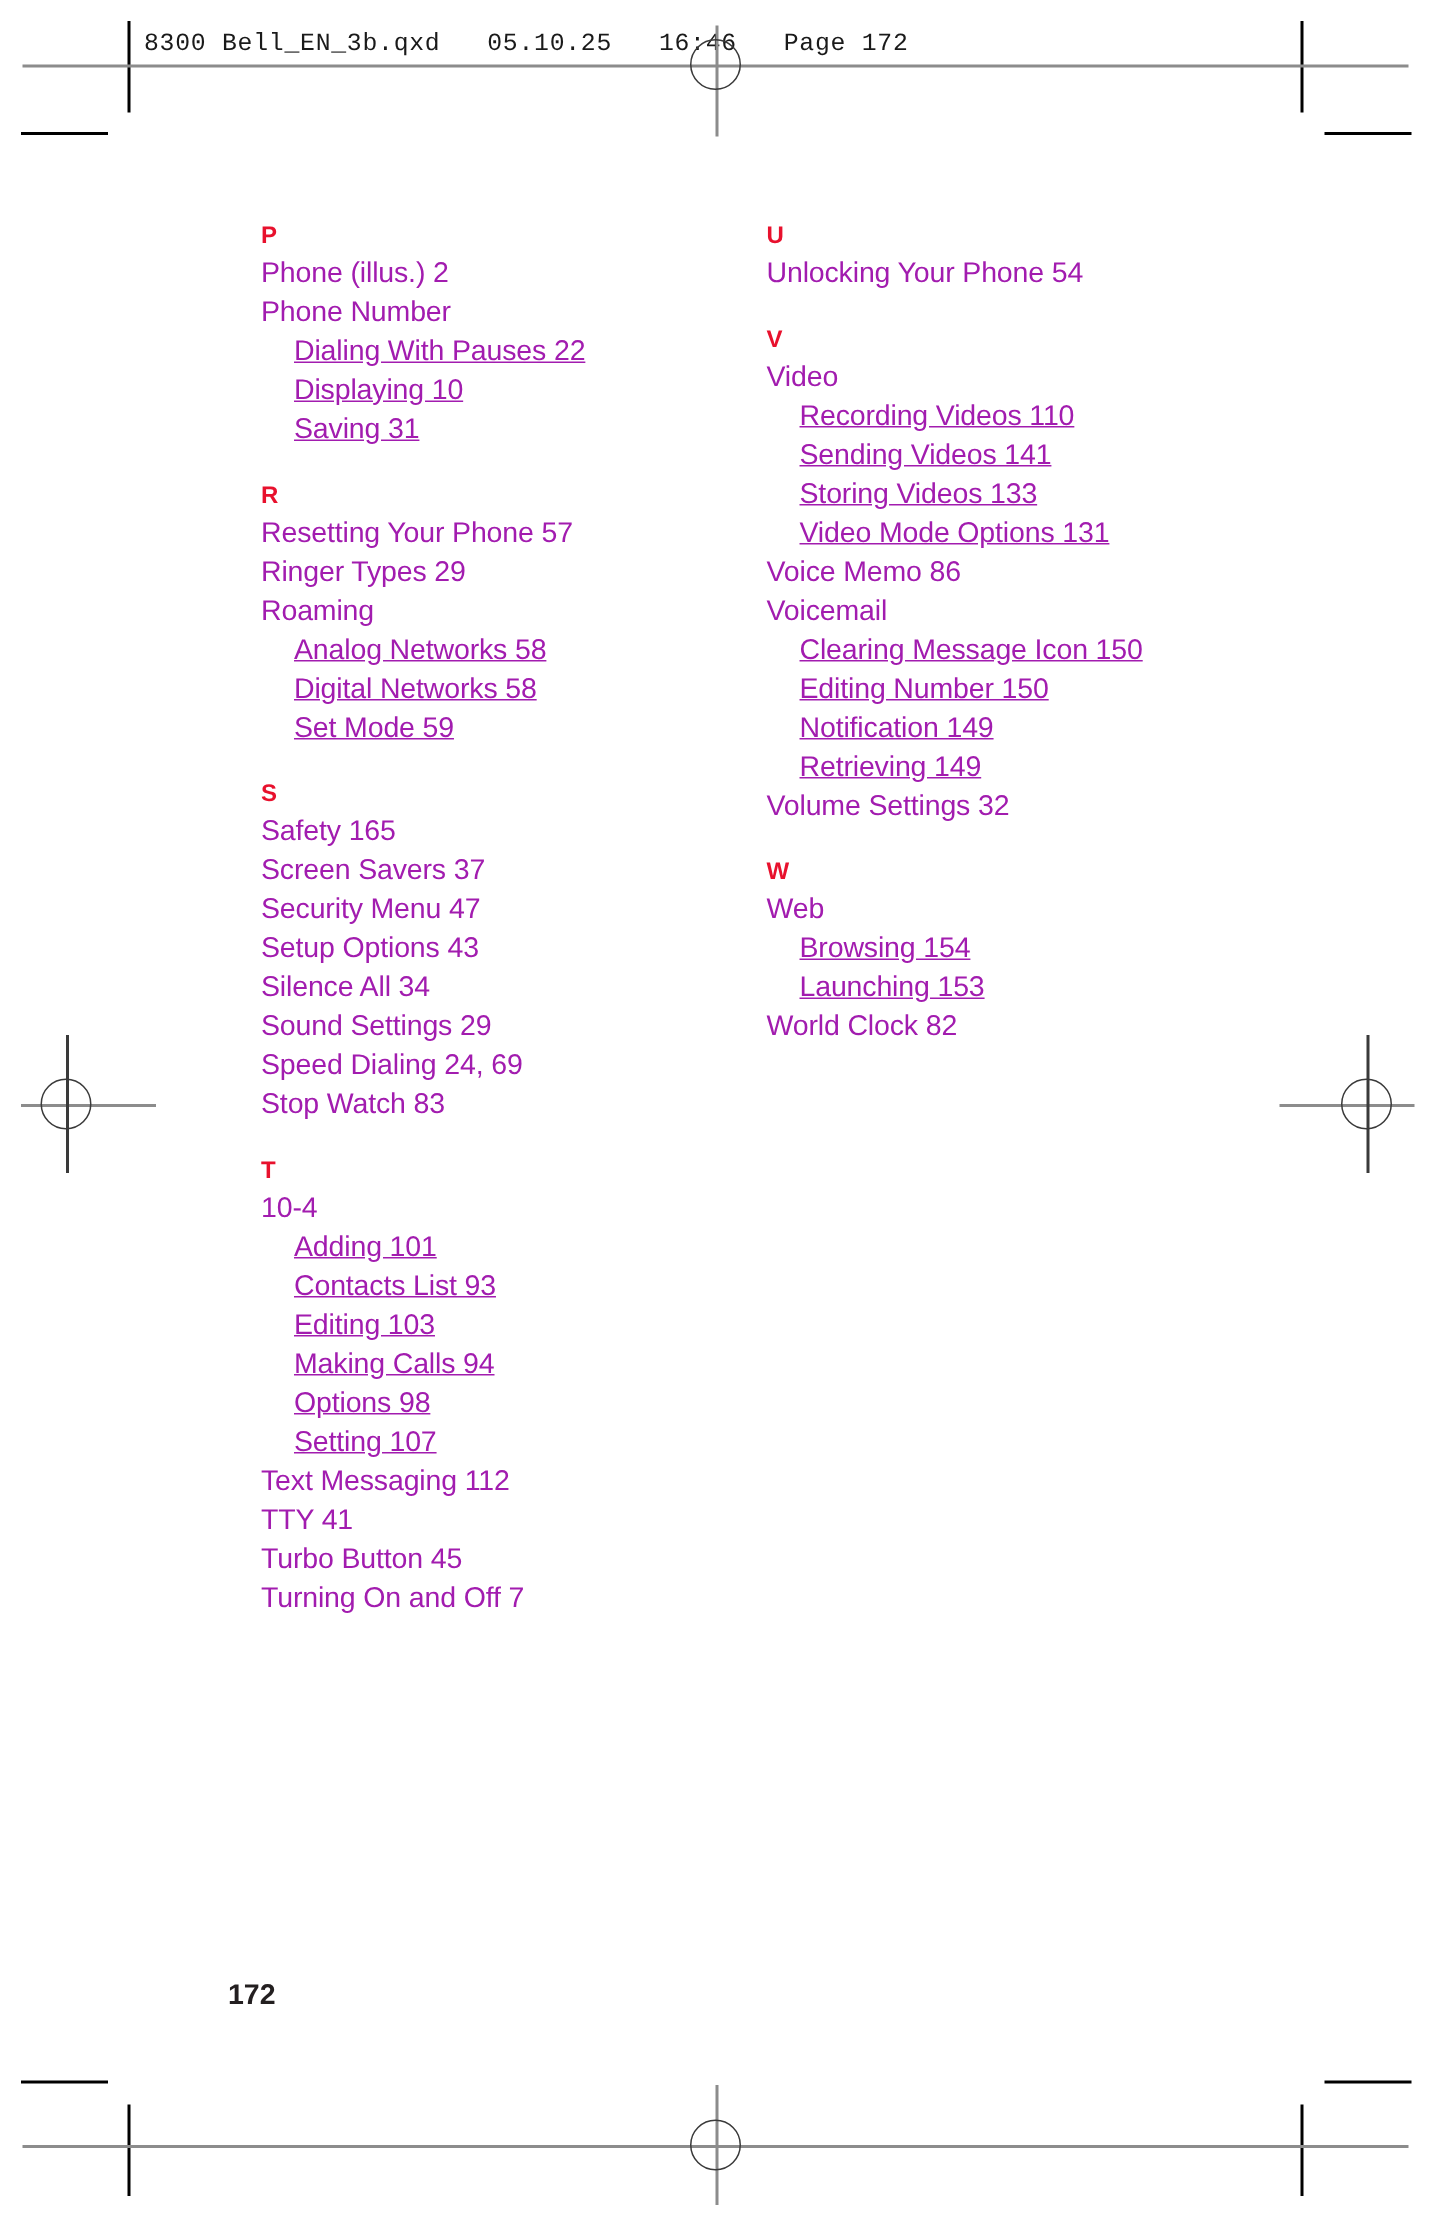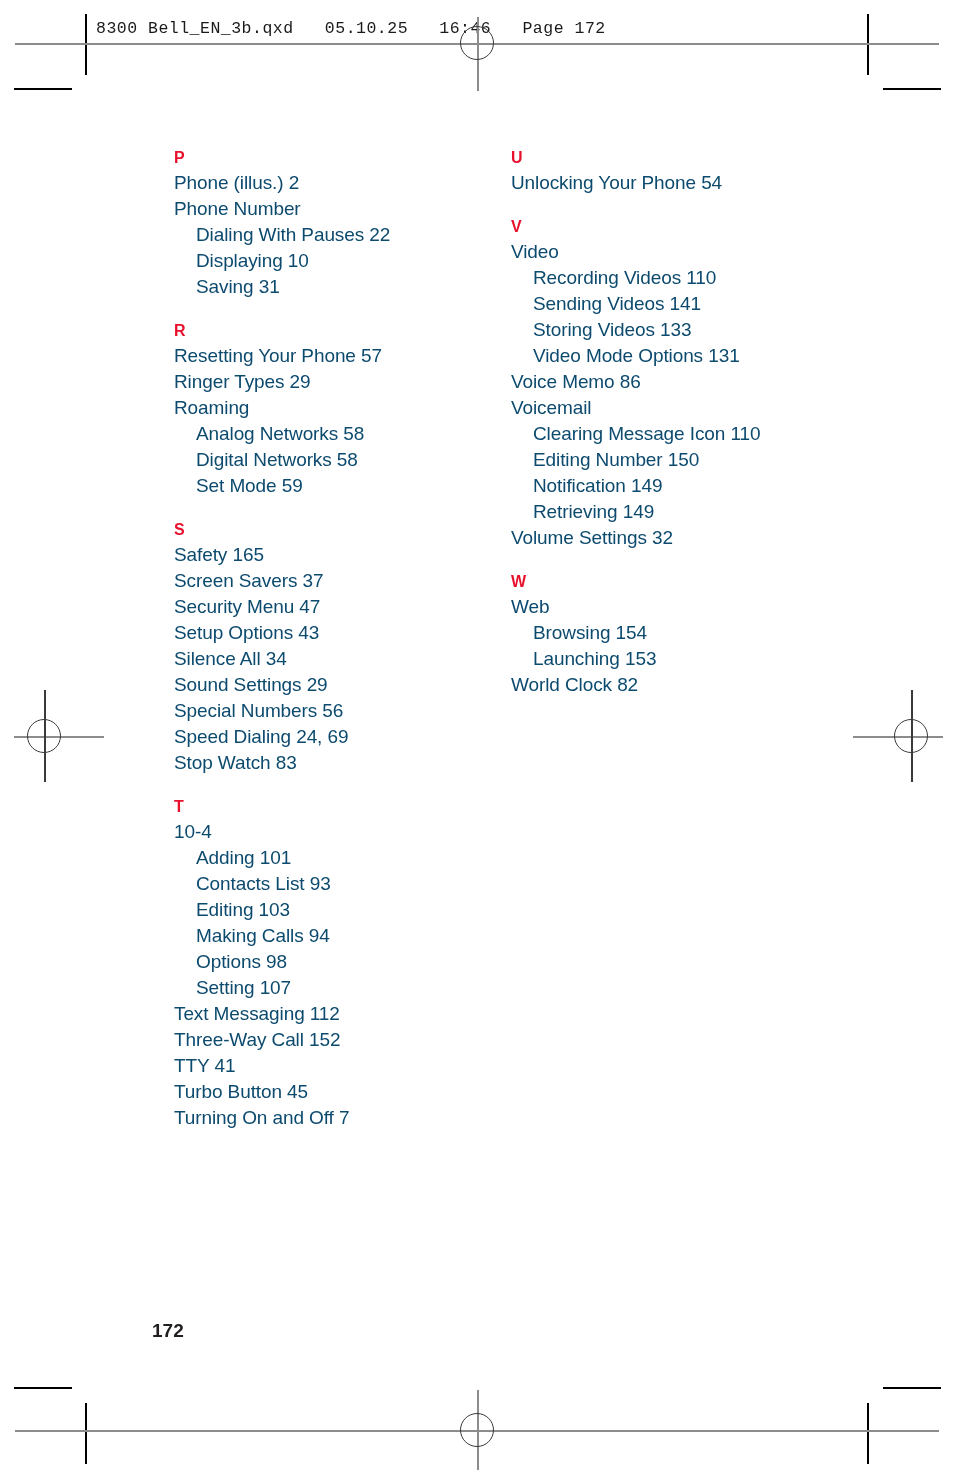--- a/index.html
+++ b/index.html
@@ -112,25 +112,25 @@
     font-size: 16px;
     font-weight: bold;
     color: #e8112d;
     line-height: 20px;
     margin-bottom: 2px;
   }
 
   .entry {
     font-size: 19px;
     line-height: 26px;
-    color: #0c4a6e;
+    color: #a21caf;
     white-space: pre;
     letter-spacing: -0.1px;
   }
-  .entry.sub { padding-left: 22px; }
+  .entry.sub { padding-left: 22px; text-decoration: underline; }
 
   
   .folio {
     position: absolute;
     left: 152px;
     top: 1320px;
     font-size: 19px;
     font-weight: bold;
     color: #231f20;
     text-align: center;
@@ -192,55 +192,53 @@
         <div class="entry sub">Set Mode 59</div>
       </div>
       <div class="section">
         <div class="section-letter">S</div>
         <div class="entry">Safety 165</div>
         <div class="entry">Screen Savers 37</div>
         <div class="entry">Security Menu 47</div>
         <div class="entry">Setup Options 43</div>
         <div class="entry">Silence All 34</div>
         <div class="entry">Sound Settings 29</div>
-        <div class="entry">Special Numbers 56</div>
         <div class="entry">Speed Dialing 24, 69</div>
         <div class="entry">Stop Watch 83</div>
       </div>
       <div class="section">
         <div class="section-letter">T</div>
         <div class="entry">10-4</div>
         <div class="entry sub">Adding 101</div>
         <div class="entry sub">Contacts List 93</div>
         <div class="entry sub">Editing 103</div>
         <div class="entry sub">Making Calls 94</div>
         <div class="entry sub">Options 98</div>
         <div class="entry sub">Setting 107</div>
         <div class="entry">Text Messaging 112</div>
-        <div class="entry">Three-Way Call 152</div>
         <div class="entry">TTY 41</div>
         <div class="entry">Turbo Button 45</div>
         <div class="entry">Turning On and Off 7</div>
       </div>
     </div>
   <div class="column col-right" id="col-right">
       <div class="section">
         <div class="section-letter">U</div>
         <div class="entry">Unlocking Your Phone 54</div>
       </div>
       <div class="section">
         <div class="section-letter">V</div>
         <div class="entry">Video</div>
         <div class="entry sub">Recording Videos 110</div>
         <div class="entry sub">Sending Videos 141</div>
         <div class="entry sub">Storing Videos 133</div>
         <div class="entry sub">Video Mode Options 131</div>
         <div class="entry">Voice Memo 86</div>
         <div class="entry">Voicemail</div>
-        <div class="entry sub">Clearing Message Icon 110</div>
+        <div class="entry sub">Clearing Message Icon 150</div>
         <div class="entry sub">Editing Number 150</div>
         <div class="entry sub">Notification 149</div>
         <div class="entry sub">Retrieving 149</div>
         <div class="entry">Volume Settings 32</div>
       </div>
       <div class="section">
         <div class="section-letter">W</div>
         <div class="entry">Web</div>
         <div class="entry sub">Browsing 154</div>
         <div class="entry sub">Launching 153</div>

